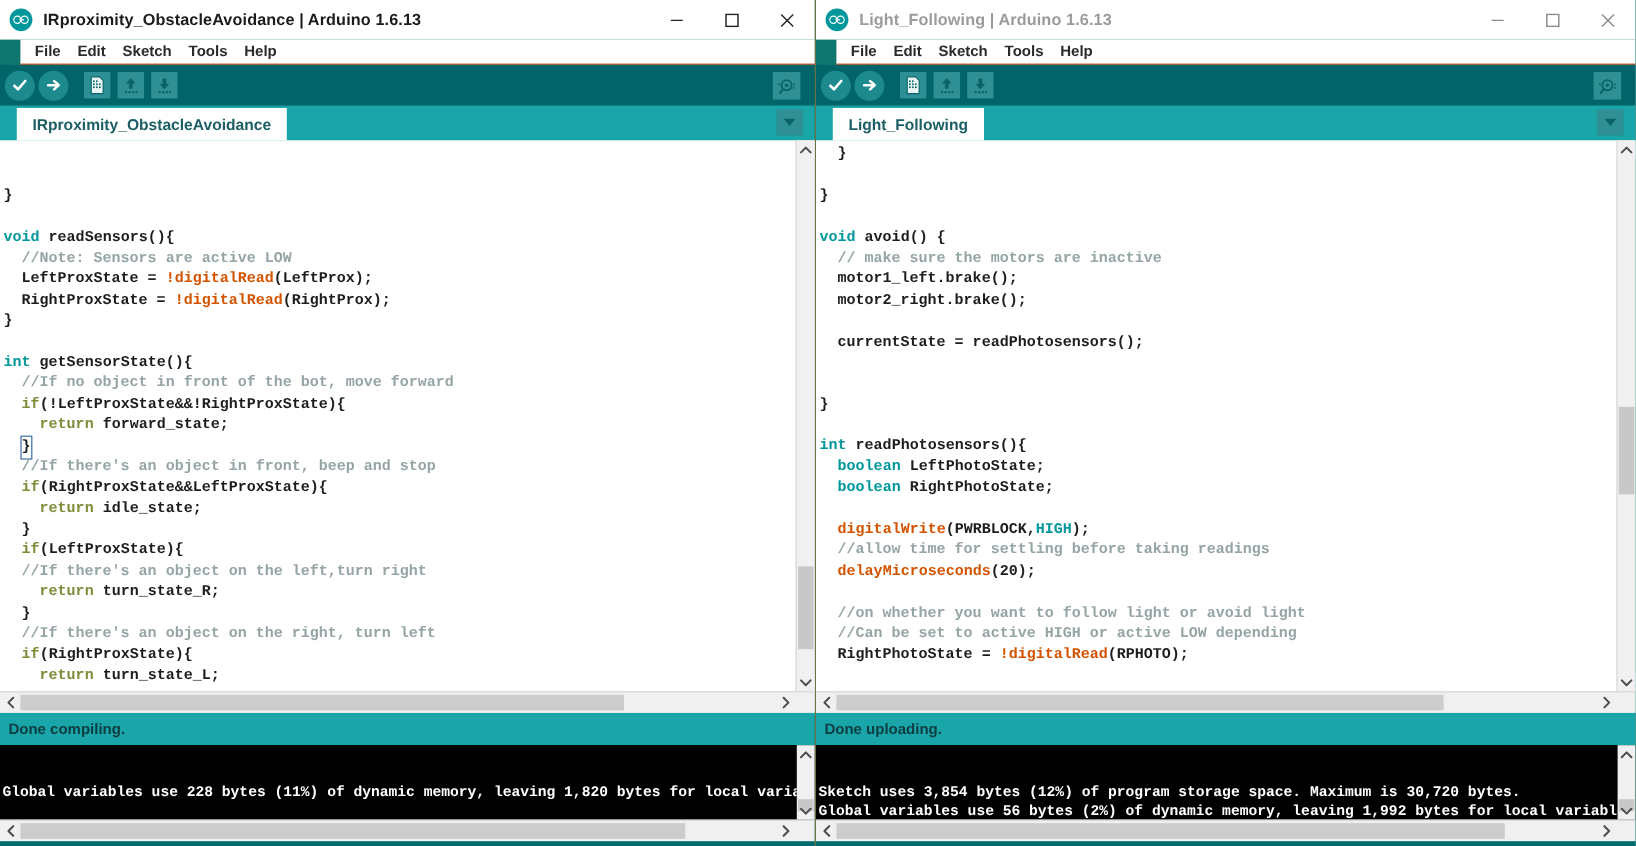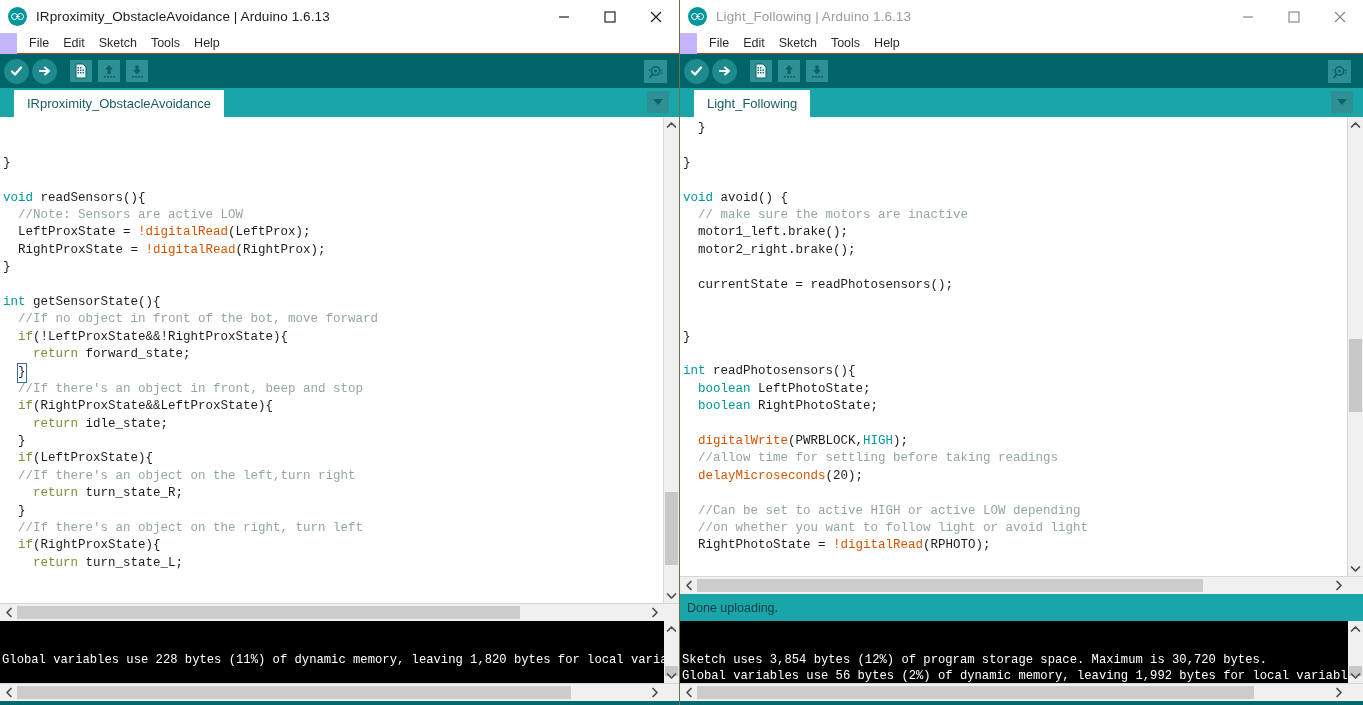--- a/index.html
+++ b/index.html
@@ -5,22 +5,22 @@
   html,body{margin:0;padding:0;}
   body{
     width:1363px;height:705px;
     background:#ffffff;
     font-family:"Liberation Sans", sans-serif;
     overflow:hidden;
   }
   .desktop{position:relative;width:1363px;height:705px;}
 
   
-  .window{position:absolute;top:0;height:705px;background:#c4b5fd;overflow:hidden;
-          display:flex;flex-direction:column;}
+  .window{position:absolute;top:0;height:705px;background:#0f766e;overflow:hidden;
+          display:flex;flex-direction:column;font-weight:bold;}
   #win-left{left:0;width:679px;border-right:1px solid #6f7043;}
   #win-right{left:680px;width:683px;}
 
   
   .titlebar{height:33px;background:#ffffff;display:flex;align-items:center;
             flex:0 0 33px;}
   .logo{width:19px;height:19px;border-radius:50%;background:#00979c;
         margin-left:8px;margin-right:9px;position:relative;flex:0 0 19px;}
   .logo::before,.logo::after{content:"";position:absolute;top:6px;width:5px;height:5px;
         border:1.6px solid #ffffff;border-radius:50%;}
@@ -269,20 +269,21 @@
             <div class="thumb" style="left: 0%; width: 80%;"></div>
           </div>
           <div class="arr">
             <svg width="8" height="11" viewBox="0 0 8 11" xmlns="http://www.w3.org/2000/svg">
               <path d="M2 1.5 L6 5.5 L2 9.5" fill="none" stroke="#4d4d4d" stroke-width="1.7" stroke-linecap="round" stroke-linejoin="round"></path>
             </svg>
           </div>
           <div class="corner"></div>
         </div>
       </div>
+      <div class="statusbar">Done compiling.</div>
       <div class="console-wrap">
         <div class="console-row">
           <div class="console">
             <div class="spacer">&nbsp;</div>
             <div class="cline">Global variables use 228 bytes (11%) of dynamic memory, leaving 1,820 bytes for local variable</div>
           </div>
           <div class="cvsb">
             <div class="arr">
               <svg width="11" height="8" viewBox="0 0 11 8" xmlns="http://www.w3.org/2000/svg">
                 <path d="M1.5 6 L5.5 2 L9.5 6" fill="none" stroke="#4d4d4d" stroke-width="1.7" stroke-linecap="round" stroke-linejoin="round"></path>
@@ -434,22 +435,22 @@
             <div class="code-line"><span>}</span></div>
             <div class="code-line">&nbsp;</div>
             <div class="code-line"><span class="kw">int</span><span> readPhotosensors(){</span></div>
             <div class="code-line"><span>  </span><span class="kw">boolean</span><span> LeftPhotoState;</span></div>
             <div class="code-line"><span>  </span><span class="kw">boolean</span><span> RightPhotoState;</span></div>
             <div class="code-line">&nbsp;</div>
             <div class="code-line"><span>  </span><span class="fn">digitalWrite</span><span>(PWRBLOCK,</span><span class="lit">HIGH</span><span>);</span></div>
             <div class="code-line"><span class="cm">  //allow time for settling before taking readings</span></div>
             <div class="code-line"><span>  </span><span class="fn">delayMicroseconds</span><span>(20);</span></div>
             <div class="code-line">&nbsp;</div>
+            <div class="code-line"><span class="cm">  //on whether you want to follow light or avoid light</span></div>
             <div class="code-line"><span class="cm">  //Can be set to active HIGH or active LOW depending</span></div>
-            <div class="code-line"><span class="cm">  //on whether you want to follow light or avoid light</span></div>
             <div class="code-line"><span>  RightPhotoState = </span><span class="fn">!digitalRead</span><span>(RPHOTO);</span></div>
           </div>
           <div class="vsb">
             <div class="arr">
               <svg width="11" height="8" viewBox="0 0 11 8" xmlns="http://www.w3.org/2000/svg">
                 <path d="M1.5 6 L5.5 2 L9.5 6" fill="none" stroke="#4d4d4d" stroke-width="1.7" stroke-linecap="round" stroke-linejoin="round"></path>
               </svg>
             </div>
             <div class="thumb" style="top: calc(45% + 15px); height: 16%;"></div>
             <div class="arr bot">

